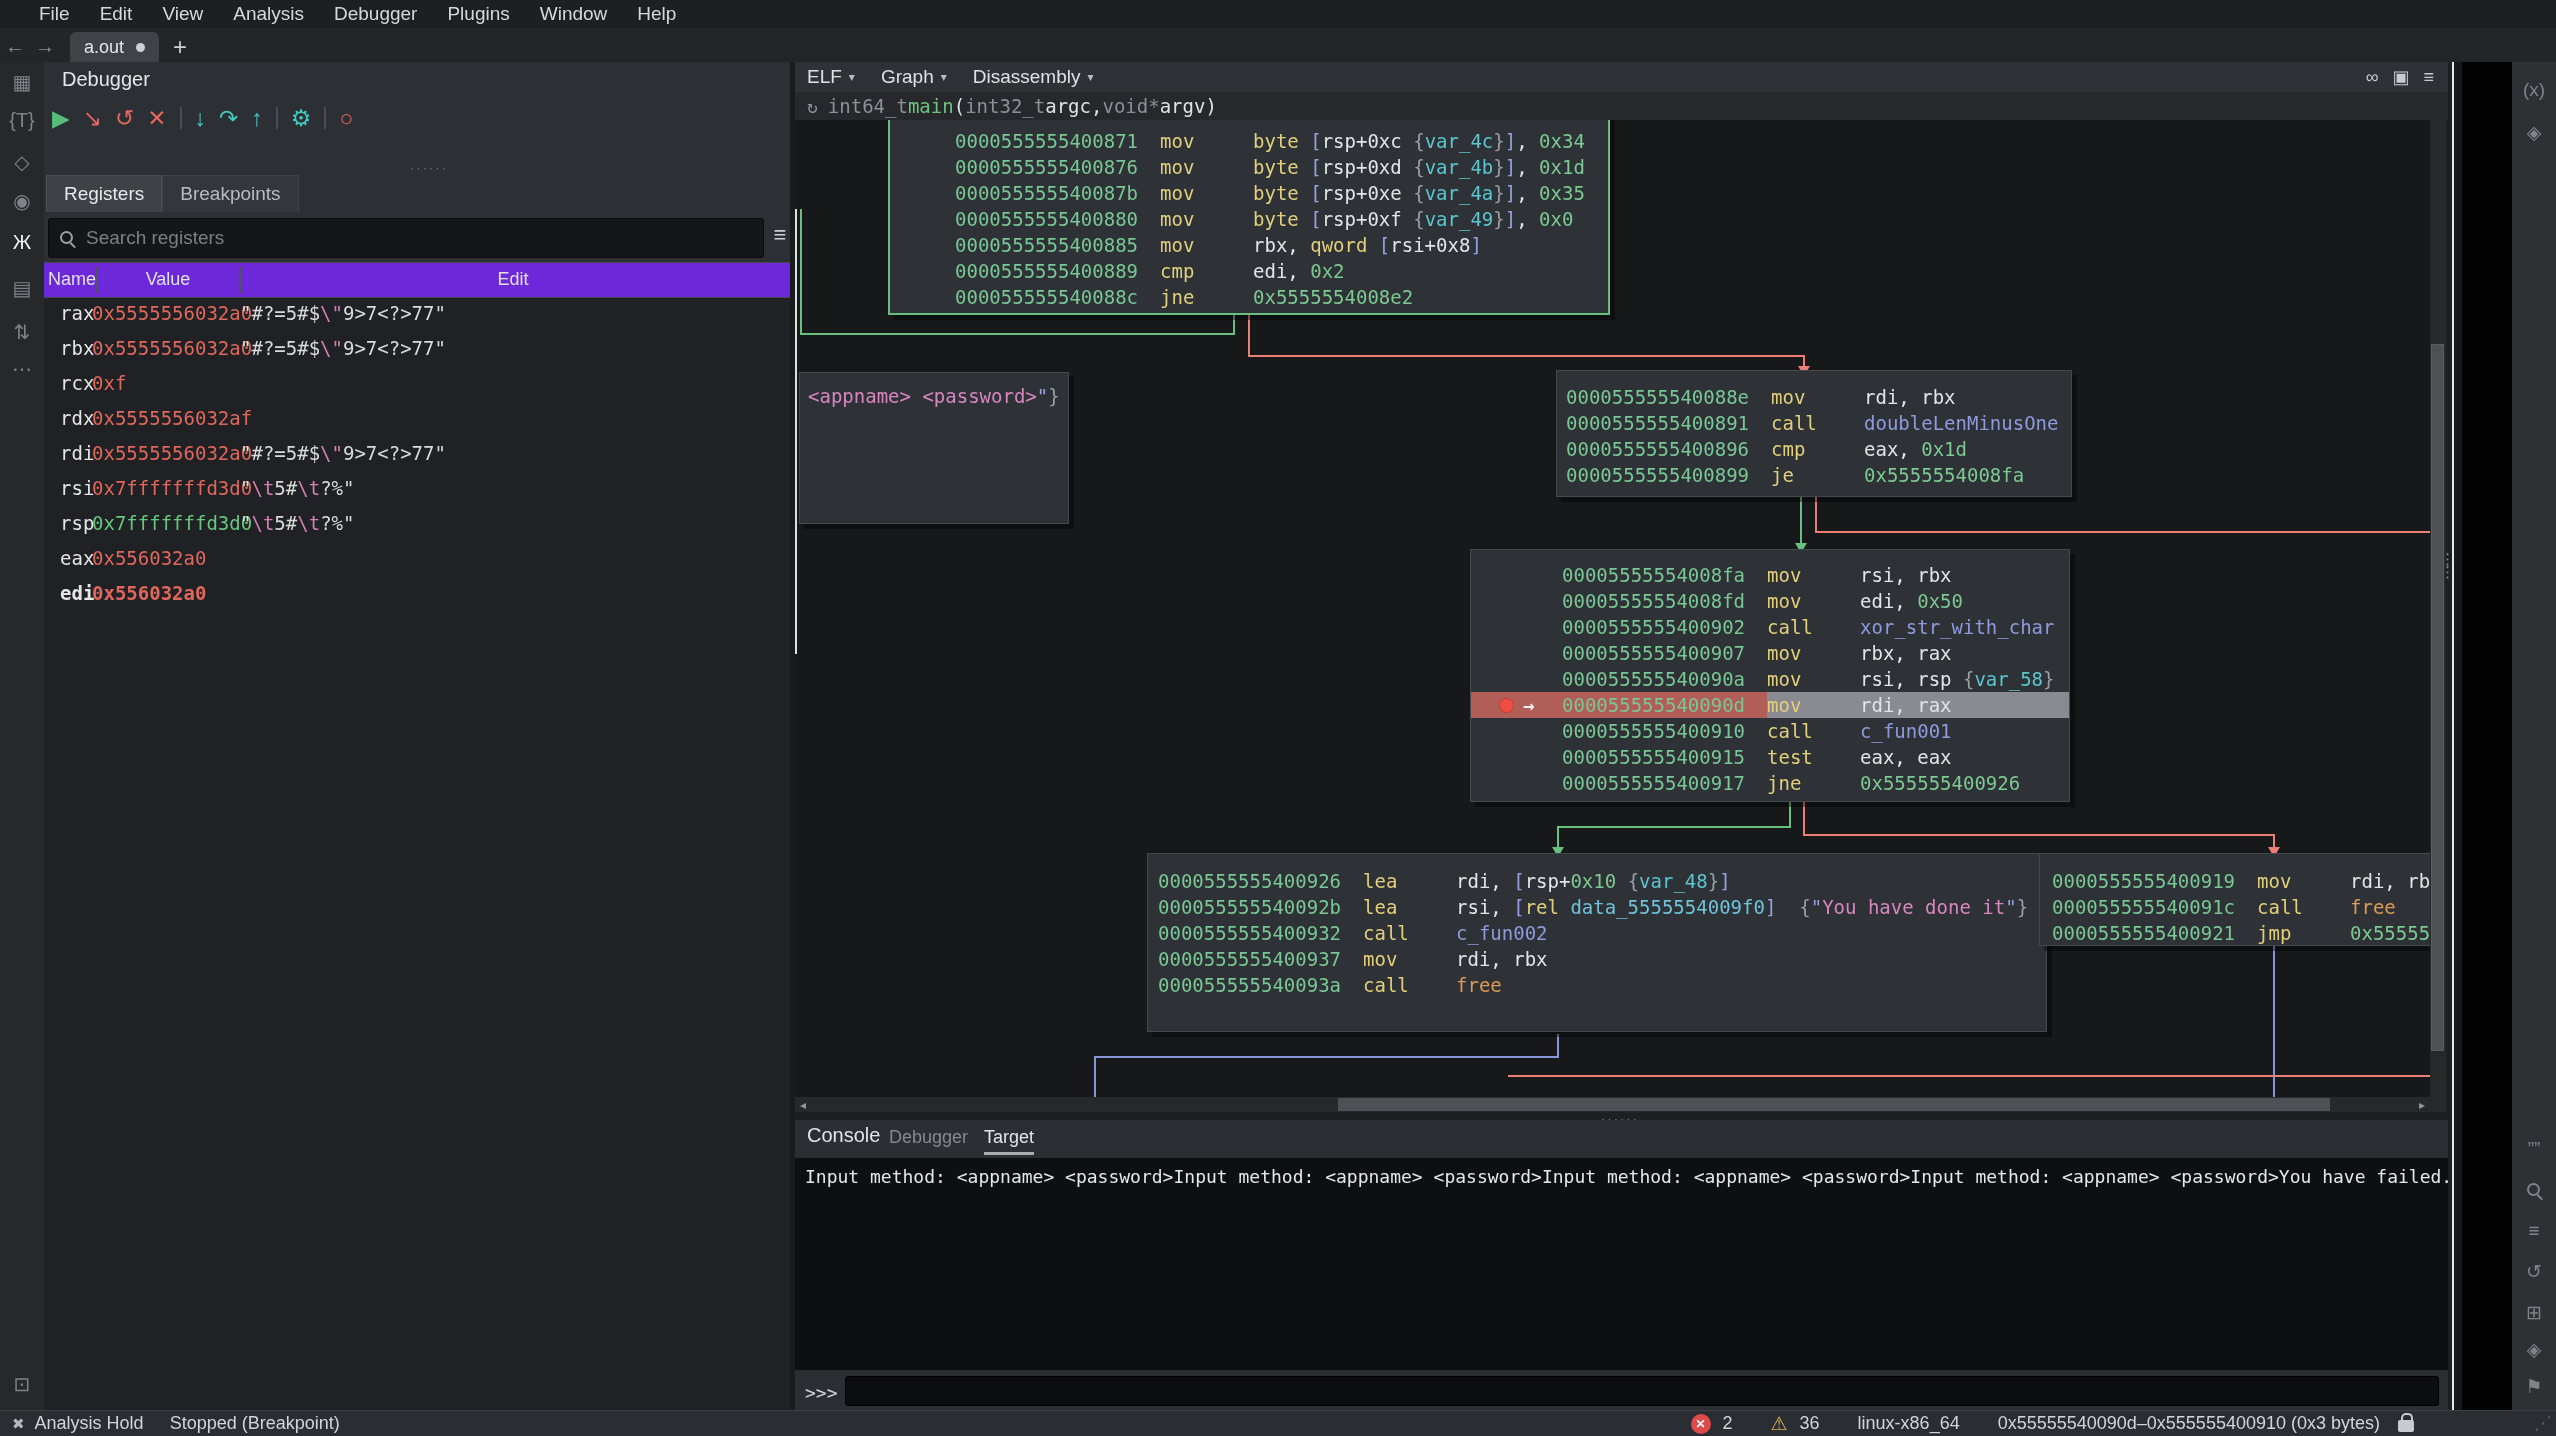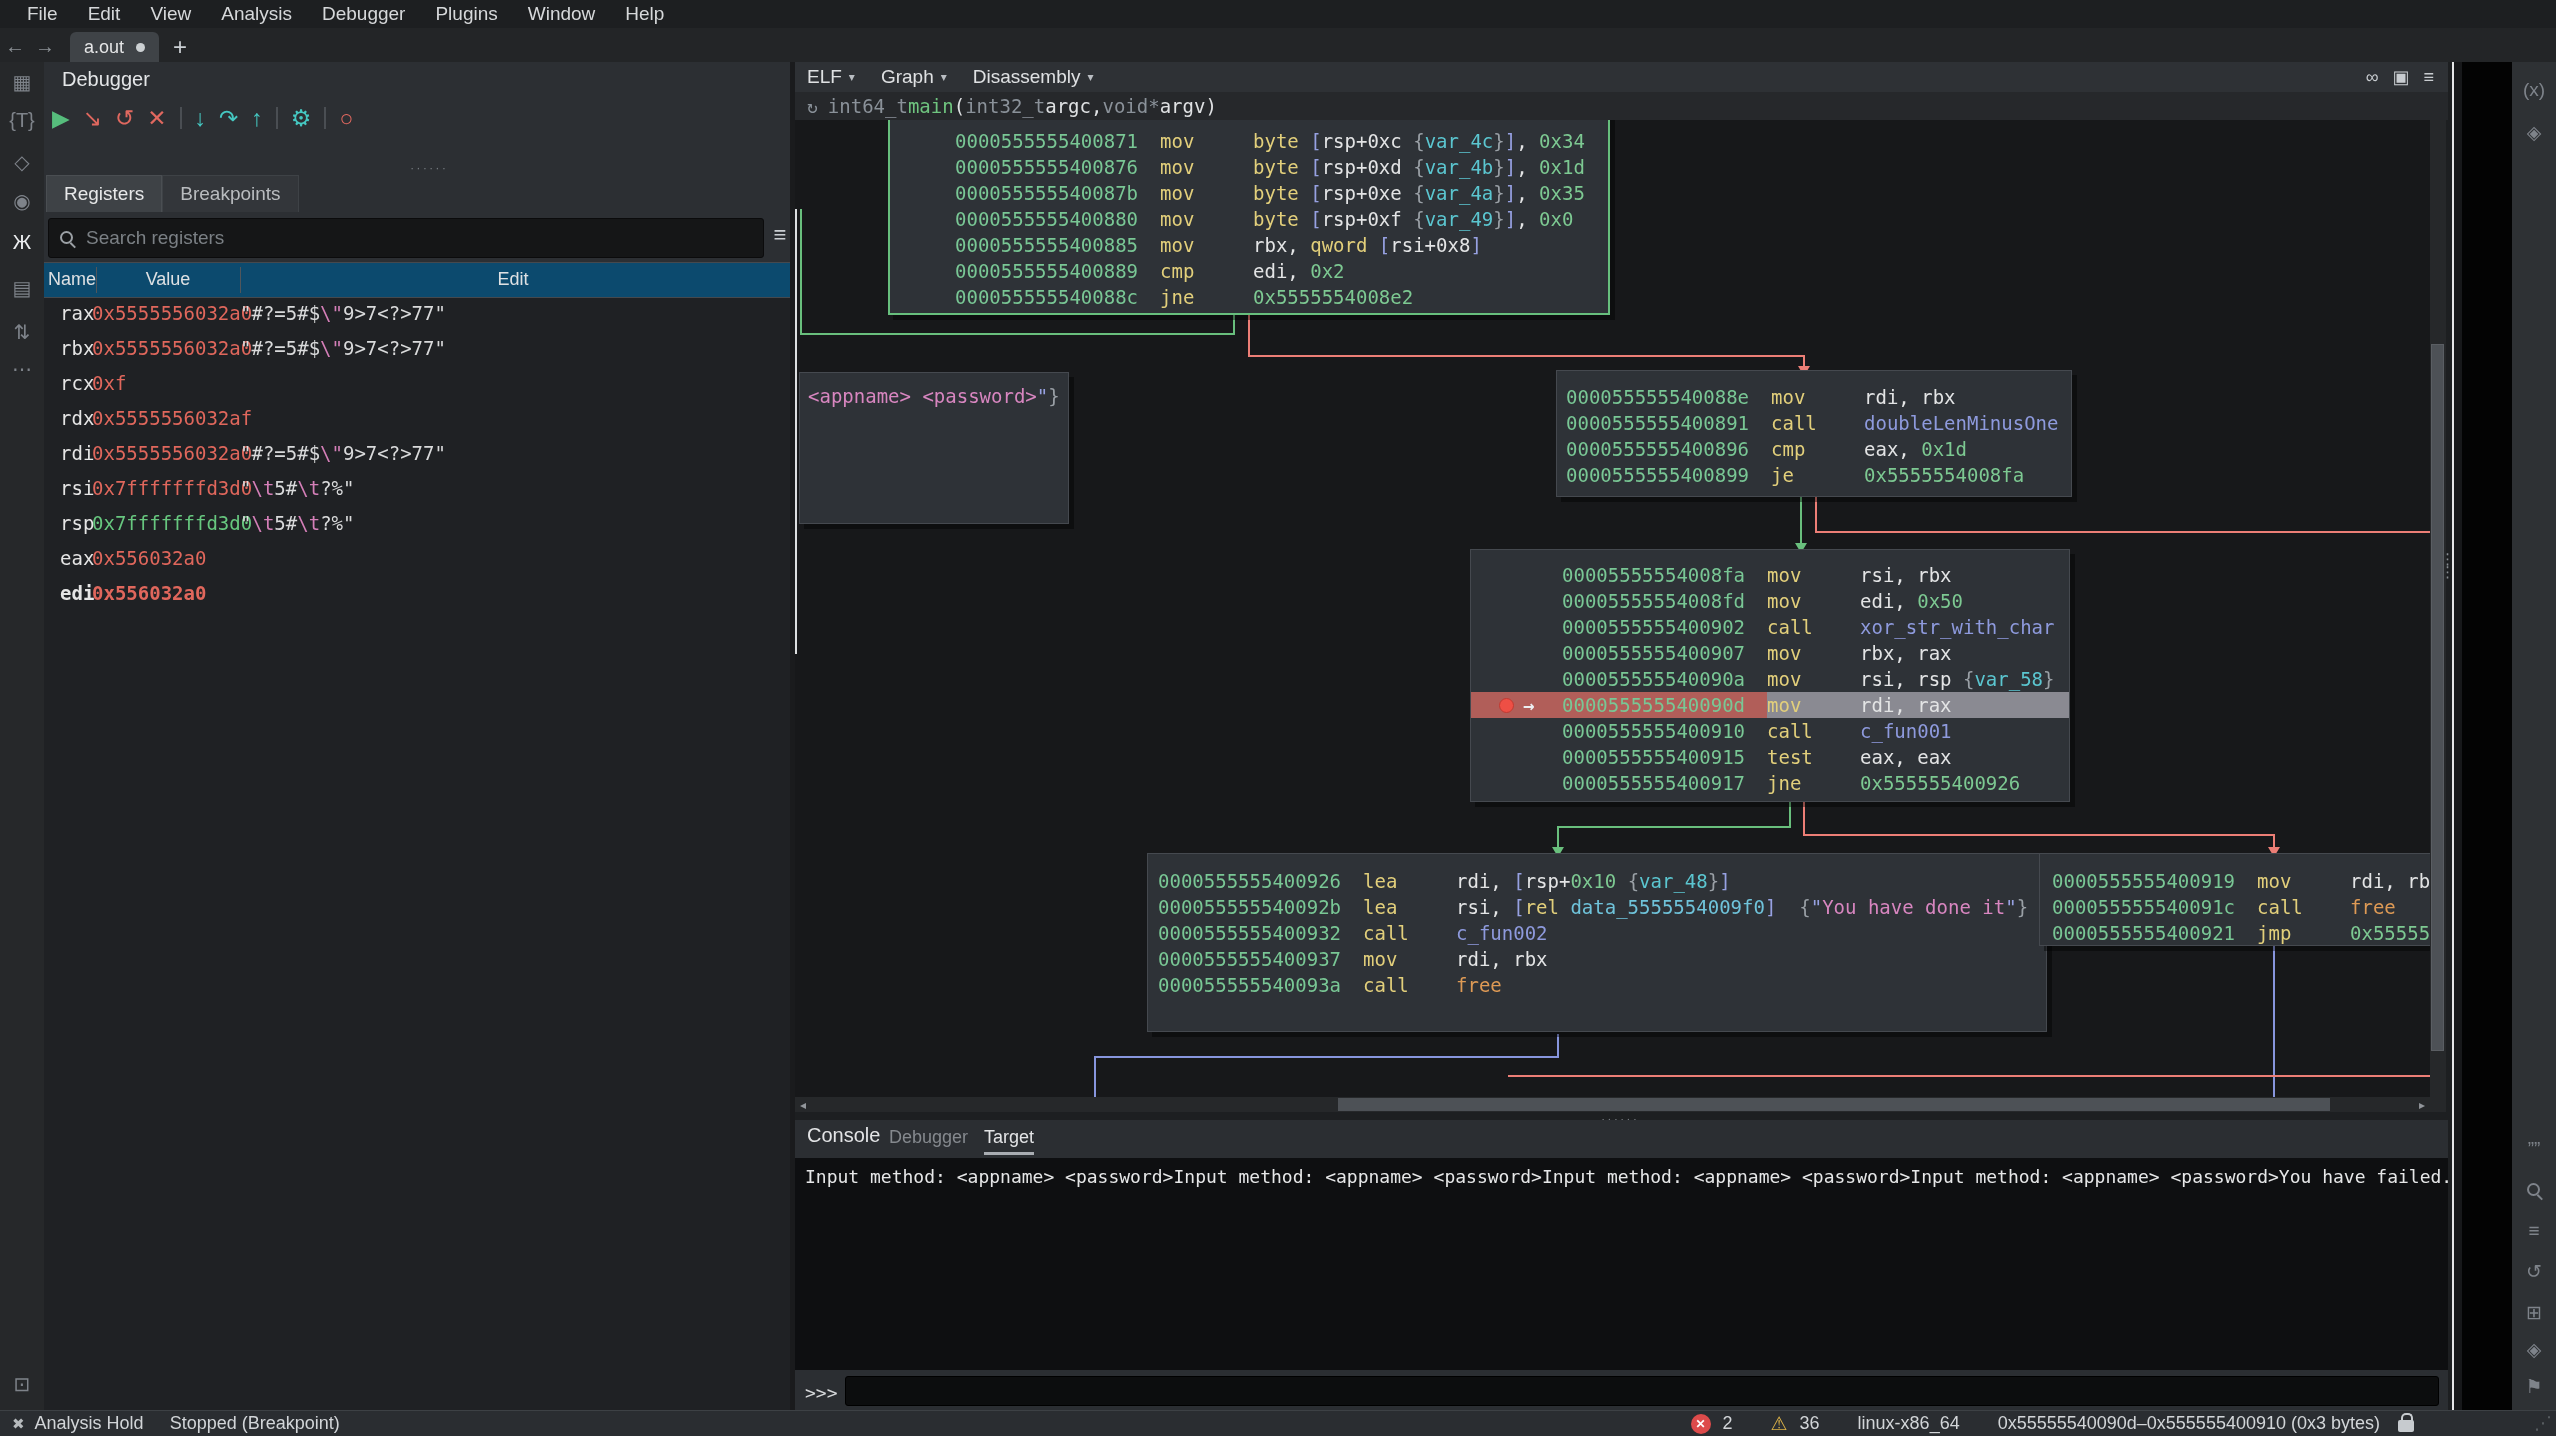--- a/index.html
+++ b/index.html
@@ -1,21 +1,21 @@
 <!DOCTYPE html>
 <html><head>
 <meta charset="utf-8">
 <style>
   html,body{margin:0;padding:0;background:#141516;}
   #root{position:relative;width:2556px;height:1436px;background:#1d1f21;overflow:hidden;
         font-family:"Liberation Sans",sans-serif;color:#d8dadc;-webkit-font-smoothing:antialiased;}
   .mono{font-family:"DejaVu Sans Mono",monospace;}
 
   
-  #menubar{position:absolute;left:4px;top:0;right:0;height:28px;background:#1d1f21;display:flex;align-items:center;padding-left:8px;}
+  #menubar{position:absolute;left:16px;top:0;right:0;height:28px;background:#1d1f21;display:flex;align-items:center;padding-left:8px;}
   .menu-item{padding:0 15px;font-size:19px;height:28px;line-height:28px;color:#d6d8da;cursor:default;}
   #tabbar{position:absolute;left:0;top:28px;right:0;height:34px;background:#232527;display:flex;align-items:flex-end;}
   .nav-arrow{width:30px;text-align:center;color:#8e9398;font-size:20px;line-height:32px;}
   .file-tab{margin-left:10px;height:30px;background:#3f4347;border-radius:6px 6px 0 0;display:flex;align-items:center;padding:0 14px;gap:12px;font-size:18px;color:#e5e6e7;}
   .tab-dot{width:9px;height:9px;border-radius:50%;background:#ccd0d3;}
   .new-tab{margin-left:14px;color:#cbd0d4;font-size:24px;line-height:30px;}
 
   
   #sidebar{position:absolute;left:0;top:62px;width:44px;bottom:26px;background:#26282a;}
   .side-icon{position:absolute;left:0;width:44px;height:40px;display:flex;align-items:center;justify-content:center;color:#7e838a;font-size:20px;}
@@ -31,21 +31,21 @@
   #dock-dots{position:absolute;left:366px;top:96px;}
   #dock-tabs{position:absolute;left:2px;top:112px;height:38px;display:flex;align-items:flex-end;}
   .dock-tab{height:36px;line-height:36px;padding:0 17px;font-size:19px;color:#b9bcbf;background:#33363a;border:1px solid #3e4246;border-bottom:none;}
   .dock-tab.active{background:#3e4246;color:#e8e9ea;border-color:#4a4e52;}
   #search-wrap{position:absolute;left:4px;top:156px;width:714px;height:38px;background:#151617;border:1px solid #0b0b0c;border-radius:3px;display:flex;align-items:center;color:#7b8085;}
   #search-wrap .mag{margin:0 8px 0 10px;color:#9ba0a5;}
   #search-input{flex:1;background:transparent;border:none;outline:none;color:#d8dadc;font-size:19px;font-family:"Liberation Sans",sans-serif;}
   #search-input::placeholder{color:#7b8085;}
   #search-menu{position:absolute;left:724px;top:160px;width:24px;height:30px;color:#caced2;font-size:22px;text-align:center;}
   #reg-area{position:absolute;left:0;top:200px;bottom:0;width:746px;background:#1f2124;}
-  #reg-header{position:absolute;left:0;top:0;width:830px;height:34px;background:#0c4a6e;border-top:1px solid #45494e;border-bottom:1px solid #45494e;font-size:18px;color:#dfe1e3;}
+  #reg-header{position:absolute;left:0;top:0;width:830px;height:34px;background:#6d28d9;border-top:1px solid #45494e;border-bottom:1px solid #45494e;font-size:18px;color:#dfe1e3;}
   #reg-header .col-sep{position:absolute;top:4px;bottom:4px;width:1px;background:#51565b;}
   .reg-row{position:absolute;left:0;width:746px;height:35px;line-height:35px;font-size:19px;}
   .reg-name{position:absolute;left:16px;color:#e5e5e5;}
   .reg-val{position:absolute;left:48px;color:#e0675c;}
   .reg-val.green{color:#67c77f;}
   .reg-hint{position:absolute;left:196px;color:#d9dadb;white-space:pre;}
   .hint-esc{color:#d47fb8;}
 
   
   #dock-graph-split{position:absolute;left:790px;top:62px;width:5px;bottom:26px;background:#1a1b1d;}

